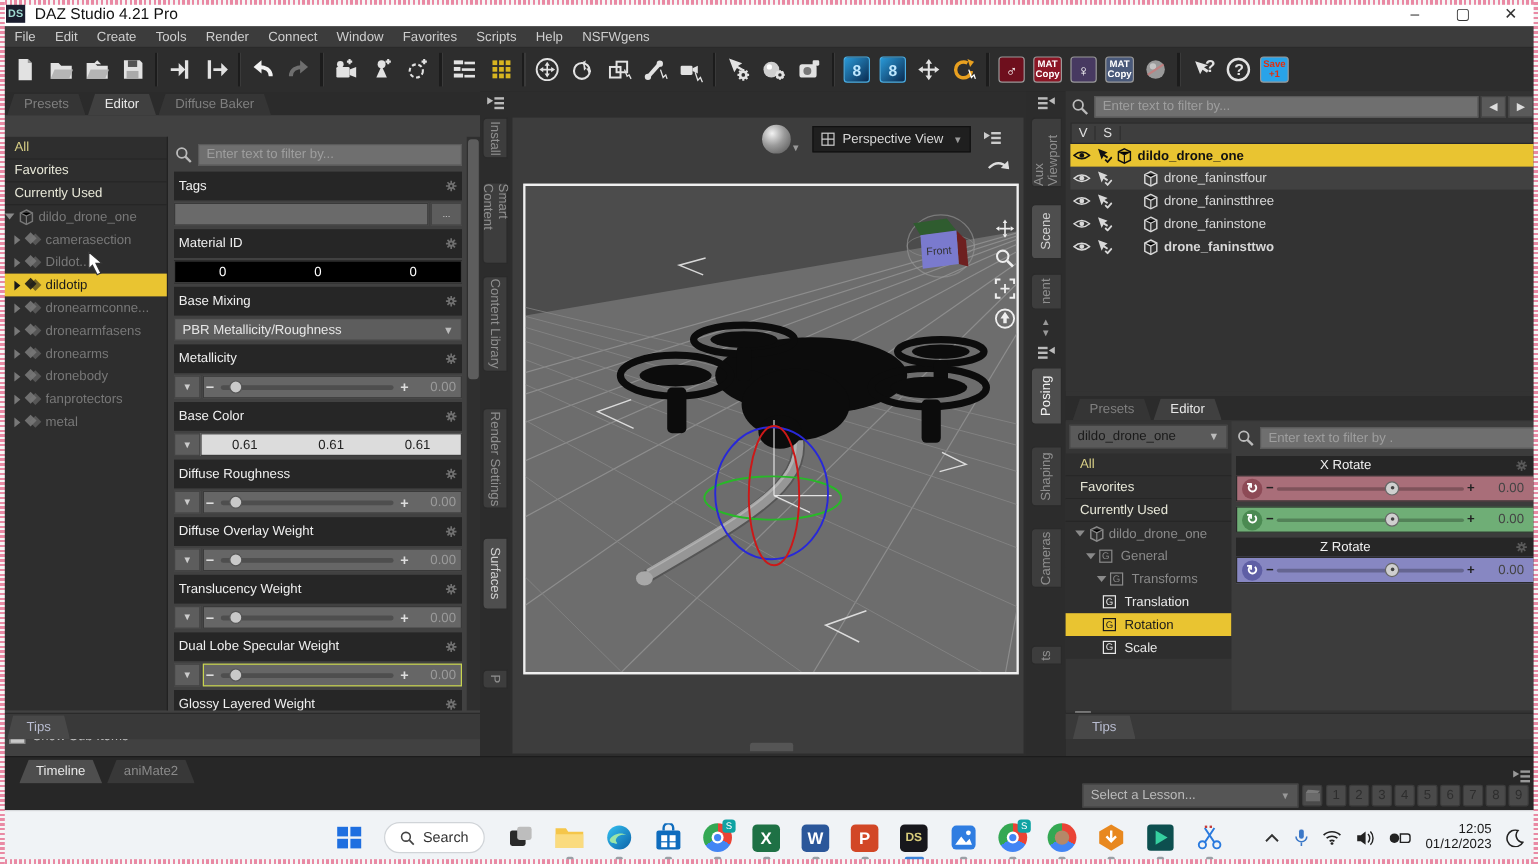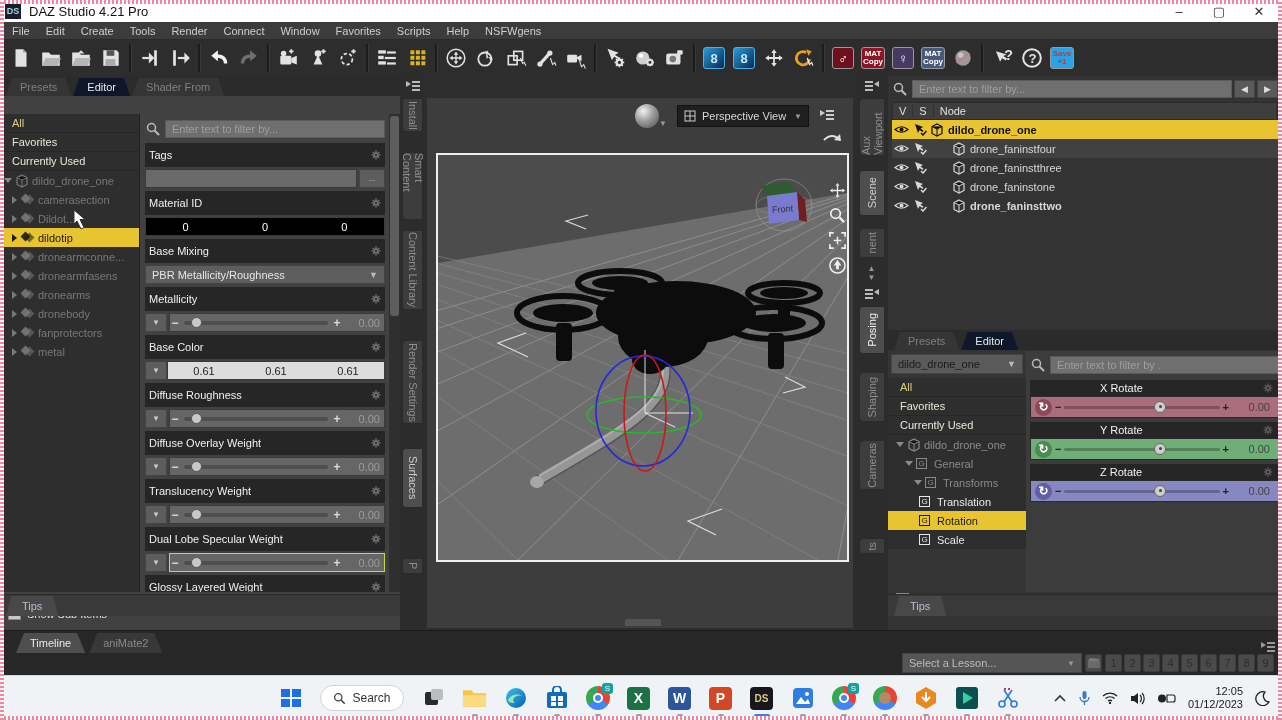--- a/index.html
+++ b/index.html
@@ -17,21 +17,21 @@
 
 #toolbar{position:absolute;left:0;top:40px;width:1282px;height:36px;background:#2d2d2d;display:flex;align-items:center;padding-left:6px}
 .tbi{width:30px;height:30px;display:flex;align-items:center;justify-content:center;flex:0 0 auto}
 .tbsep{width:9px;height:28px;flex:0 0 auto;background:linear-gradient(90deg,transparent 3px,#1c1c1c 3px,#1c1c1c 5px,#3a3a3a 5px,#3a3a3a 6px,transparent 6px)}
 .tbox{width:22px;height:22px;border-radius:3px;display:flex;align-items:center;justify-content:center;font-weight:bold;font-size:13px}
 .tbox2{width:24px;height:22px;border-radius:3px;display:flex;flex-direction:column;align-items:center;justify-content:center;font-weight:bold;font-size:8px;line-height:8px}
 
 #leftpanel{position:absolute;left:0;top:76px;width:400px;height:554px;background:#414141}
 .ptabs{height:20px;background:#2b2b2b;display:flex;align-items:flex-end;padding-left:6px;gap:2px}
 .ptab{height:18px;padding:0 14px;display:flex;align-items:center;background:#353535;color:#7f7f7f;clip-path:polygon(6px 0,calc(100% - 6px) 0,100% 100%,0 100%)}
-.ptab.active{background:#0f172a;color:#e8e8e8}
+.ptab.active{background:#404040;color:#e8e8e8}
 #shaderlabel{height:18px;background:#3a3a3a;color:#c0c0c0;display:flex;align-items:center;padding-left:8px;border-bottom:1px solid #2c2c2c}
 #lp-body{position:absolute;left:0;top:38px;width:400px;height:478px;display:flex}
 #lp-nav{width:140px;background:#2e2e2e;border-right:1px solid #222;position:relative}
 .navitem{height:19px;display:flex;align-items:center;padding-left:12px;border-bottom:1px solid #262626;color:#e8e8d8}
 .navitem.yellowish{color:#d8cf86}
 .treerow{height:19px;display:flex;align-items:center;color:#7a7a7a;position:relative}
 .treerow .tri{width:0;height:0;border-left:5px solid #8a8a8a;border-top:4px solid transparent;border-bottom:4px solid transparent;margin:0 3px 0 6px}
 .treerow .trid{width:0;height:0;border-top:5px solid #8a8a8a;border-left:4px solid transparent;border-right:4px solid transparent;margin:0 3px 0 4px}
 .treerow.sel{background:#e9c431;color:#111}
 .treerow .lbl{margin-left:3px;white-space:nowrap;overflow:hidden}
@@ -391,21 +391,21 @@
         <span>Save</span>
         <span>+1</span>
       </div>
     </div>
   </div>
 
 <div id="leftpanel">
   <div class="ptabs" id="lp-tabs">
       <div class="ptab">Presets</div>
       <div class="ptab active">Editor</div>
-      <div class="ptab">Shader From</div>
+      <div class="ptab">Diffuse Baker</div>
     </div>
   <div id="lp-body">
     <div id="lp-nav">
         <div class="navitem yellowish">All</div>
         <div class="navitem">Favorites</div>
         <div class="navitem">Currently Used</div>
         <div class="treerow">
           <span class="trid"></span>
           <svg width="14" height="14" viewBox="0 0 14 14">
             <path d="M7 1l5 2.5v7L7 13 2 10.5v-7z" fill="none" stroke="#787878" stroke-width="1.2"></path>
@@ -988,21 +988,20 @@
           <circle cx="6.5" cy="6.5" r="4" fill="none" stroke="#bbb" stroke-width="1.5"></circle>
           <line x1="9.5" y1="9.5" x2="14" y2="14" stroke="#bbb" stroke-width="2"></line>
         </svg>
       <div class="inp">Enter text to filter by...</div>
       <div class="navbtn">◀</div>
       <div class="navbtn">▶</div>
     </div>
     <div id="scenehdr" style="margin:4px 4px 0 4px">
         <span style="">V</span>
         <span style="">S</span>
-        <span style="flex:1">Node</span>
       </div>
     <div id="scenerows" style="margin:0 4px">
         <div class="srow" style="background:#e9c431;color:#111">
       <span style="width:18px;display:flex;justify-content:center">
             <svg width="15" height="11" viewBox="0 0 15 11">
               <path d="M1 5.5Q7.5 0 14 5.5Q7.5 11 1 5.5Z" fill="none" stroke="#111" stroke-width="1.2"></path>
               <circle cx="7.5" cy="5.5" r="2" fill="#111"></circle>
             </svg>
           </span>
       <span style="width:20px;display:flex;justify-content:center">
@@ -1181,35 +1180,20 @@
         <div class="track">
                 <div class="handle" style="left:58%">
                   <i></i>
                 </div>
               </div>
         <span class="plus" style="color:#222;font-weight:bold">+</span>
         <span class="sval" style="color:#444">0.00</span>
       </div>
           </div>
           <div class="rotgrp">
-      <div class="rothdr">
-              <span class="t">Y Rotate</span>
-              <span style="margin-left:auto">
-                <svg class="gear" width="10" height="10" viewBox="0 0 10 10">
-                  <circle cx="5" cy="5" r="2.6" fill="#5a5a5a"></circle>
-                  <g stroke="#5a5a5a" stroke-width="1.4">
-                    <line x1="5" y1="0.6" x2="5" y2="9.4" transform="rotate(0 5 5)"></line>
-                    <line x1="5" y1="0.6" x2="5" y2="9.4" transform="rotate(45 5 5)"></line>
-                    <line x1="5" y1="0.6" x2="5" y2="9.4" transform="rotate(90 5 5)"></line>
-                    <line x1="5" y1="0.6" x2="5" y2="9.4" transform="rotate(135 5 5)"></line>
-                  </g>
-                  <circle cx="5" cy="5" r="1" fill="#262626"></circle>
-                </svg>
-              </span>
-            </div>
       <div class="rotrow" style="background:#6fae76">
         <span class="roticon" style="background:#4b8a52">↻</span>
         <span class="minus" style="color:#222;font-weight:bold">−</span>
         <div class="track">
                 <div class="handle" style="left:58%">
                   <i></i>
                 </div>
               </div>
         <span class="plus" style="color:#222;font-weight:bold">+</span>
         <span class="sval" style="color:#444">0.00</span>

